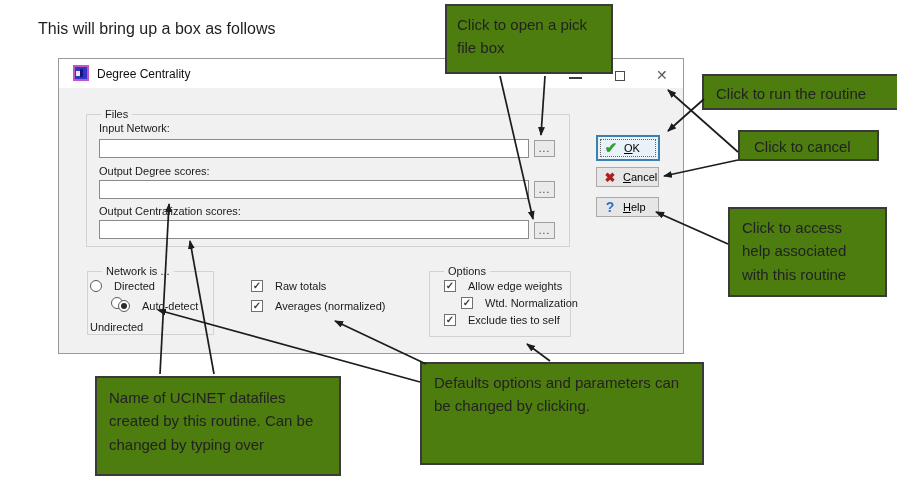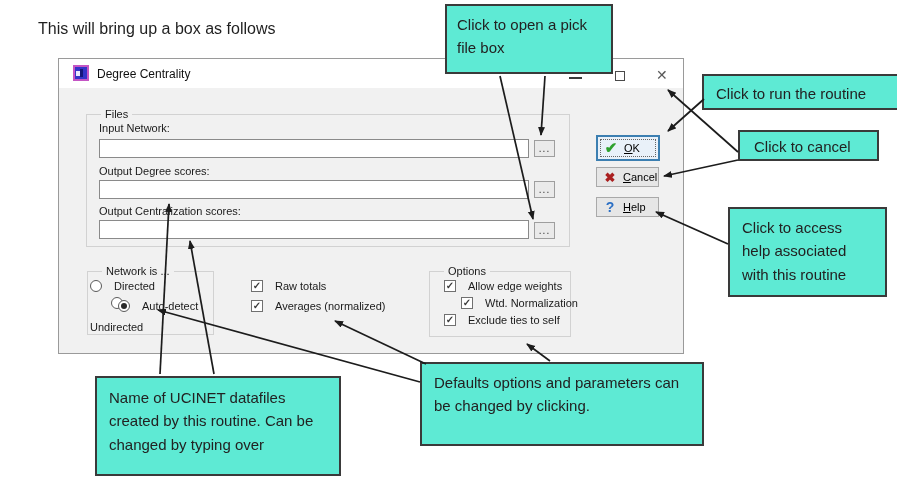--- a/index.html
+++ b/index.html
@@ -47,28 +47,28 @@
   .dlg-btn.ok { left:537px; top:76px; width:64px; height:26px; border:2px solid #3c7fb1;
                 background:#e9f1f9; outline:1px dotted #666; outline-offset:-5px; }
   .dlg-btn.cancel { left:537px; top:108px; width:63px; height:20px; }
   .dlg-btn.help { left:537px; top:138px; width:63px; height:20px; }
   .ic-green { color:#2ea12e; font-size:15px; }
   .ic-red { color:#aa1f1f; font-size:13px; }
   .ic-blue { color:#2b6fc4; font-size:14px; }
   .mn { text-decoration:underline; }
 
   
-  .callout { position:absolute; background:#5eead4; border:2px solid #3a3a3a; color:#222;
+  .callout { position:absolute; background:#4d7c0f; border:2px solid #3a3a3a; color:#222;
              font-size:15px; line-height:1.55; }
   .co-pickfile { left:415px; top:4px; width:168px; height:70px; padding:7px 10px; }
   .co-run { left:672px; top:74px; width:204px; height:36px; padding:6px 12px; }
   .co-cancel { left:708px; top:130px; width:141px; height:31px; padding:3px 14px; }
   .co-help { left:698px; top:207px; width:159px; height:90px; padding:7px 12px; }
   .co-names { left:65px; top:376px; width:246px; height:100px; padding:8px 12px; }
-  .co-defaults { left:390px; top:362px; width:284px; height:84px; padding:7px 12px; }
+  .co-defaults { left:390px; top:362px; width:284px; height:103px; padding:7px 12px; }
 
   .arrows { position:absolute; left:0; top:0; width:897px; height:490px; pointer-events:none; }
   .arrows line { stroke:#1c1c1c; stroke-width:1.7; }
 </style>
 </head>
 <body>
 
 <div class="page">
 
   <div class="intro">This will bring up a box as follows</div>

